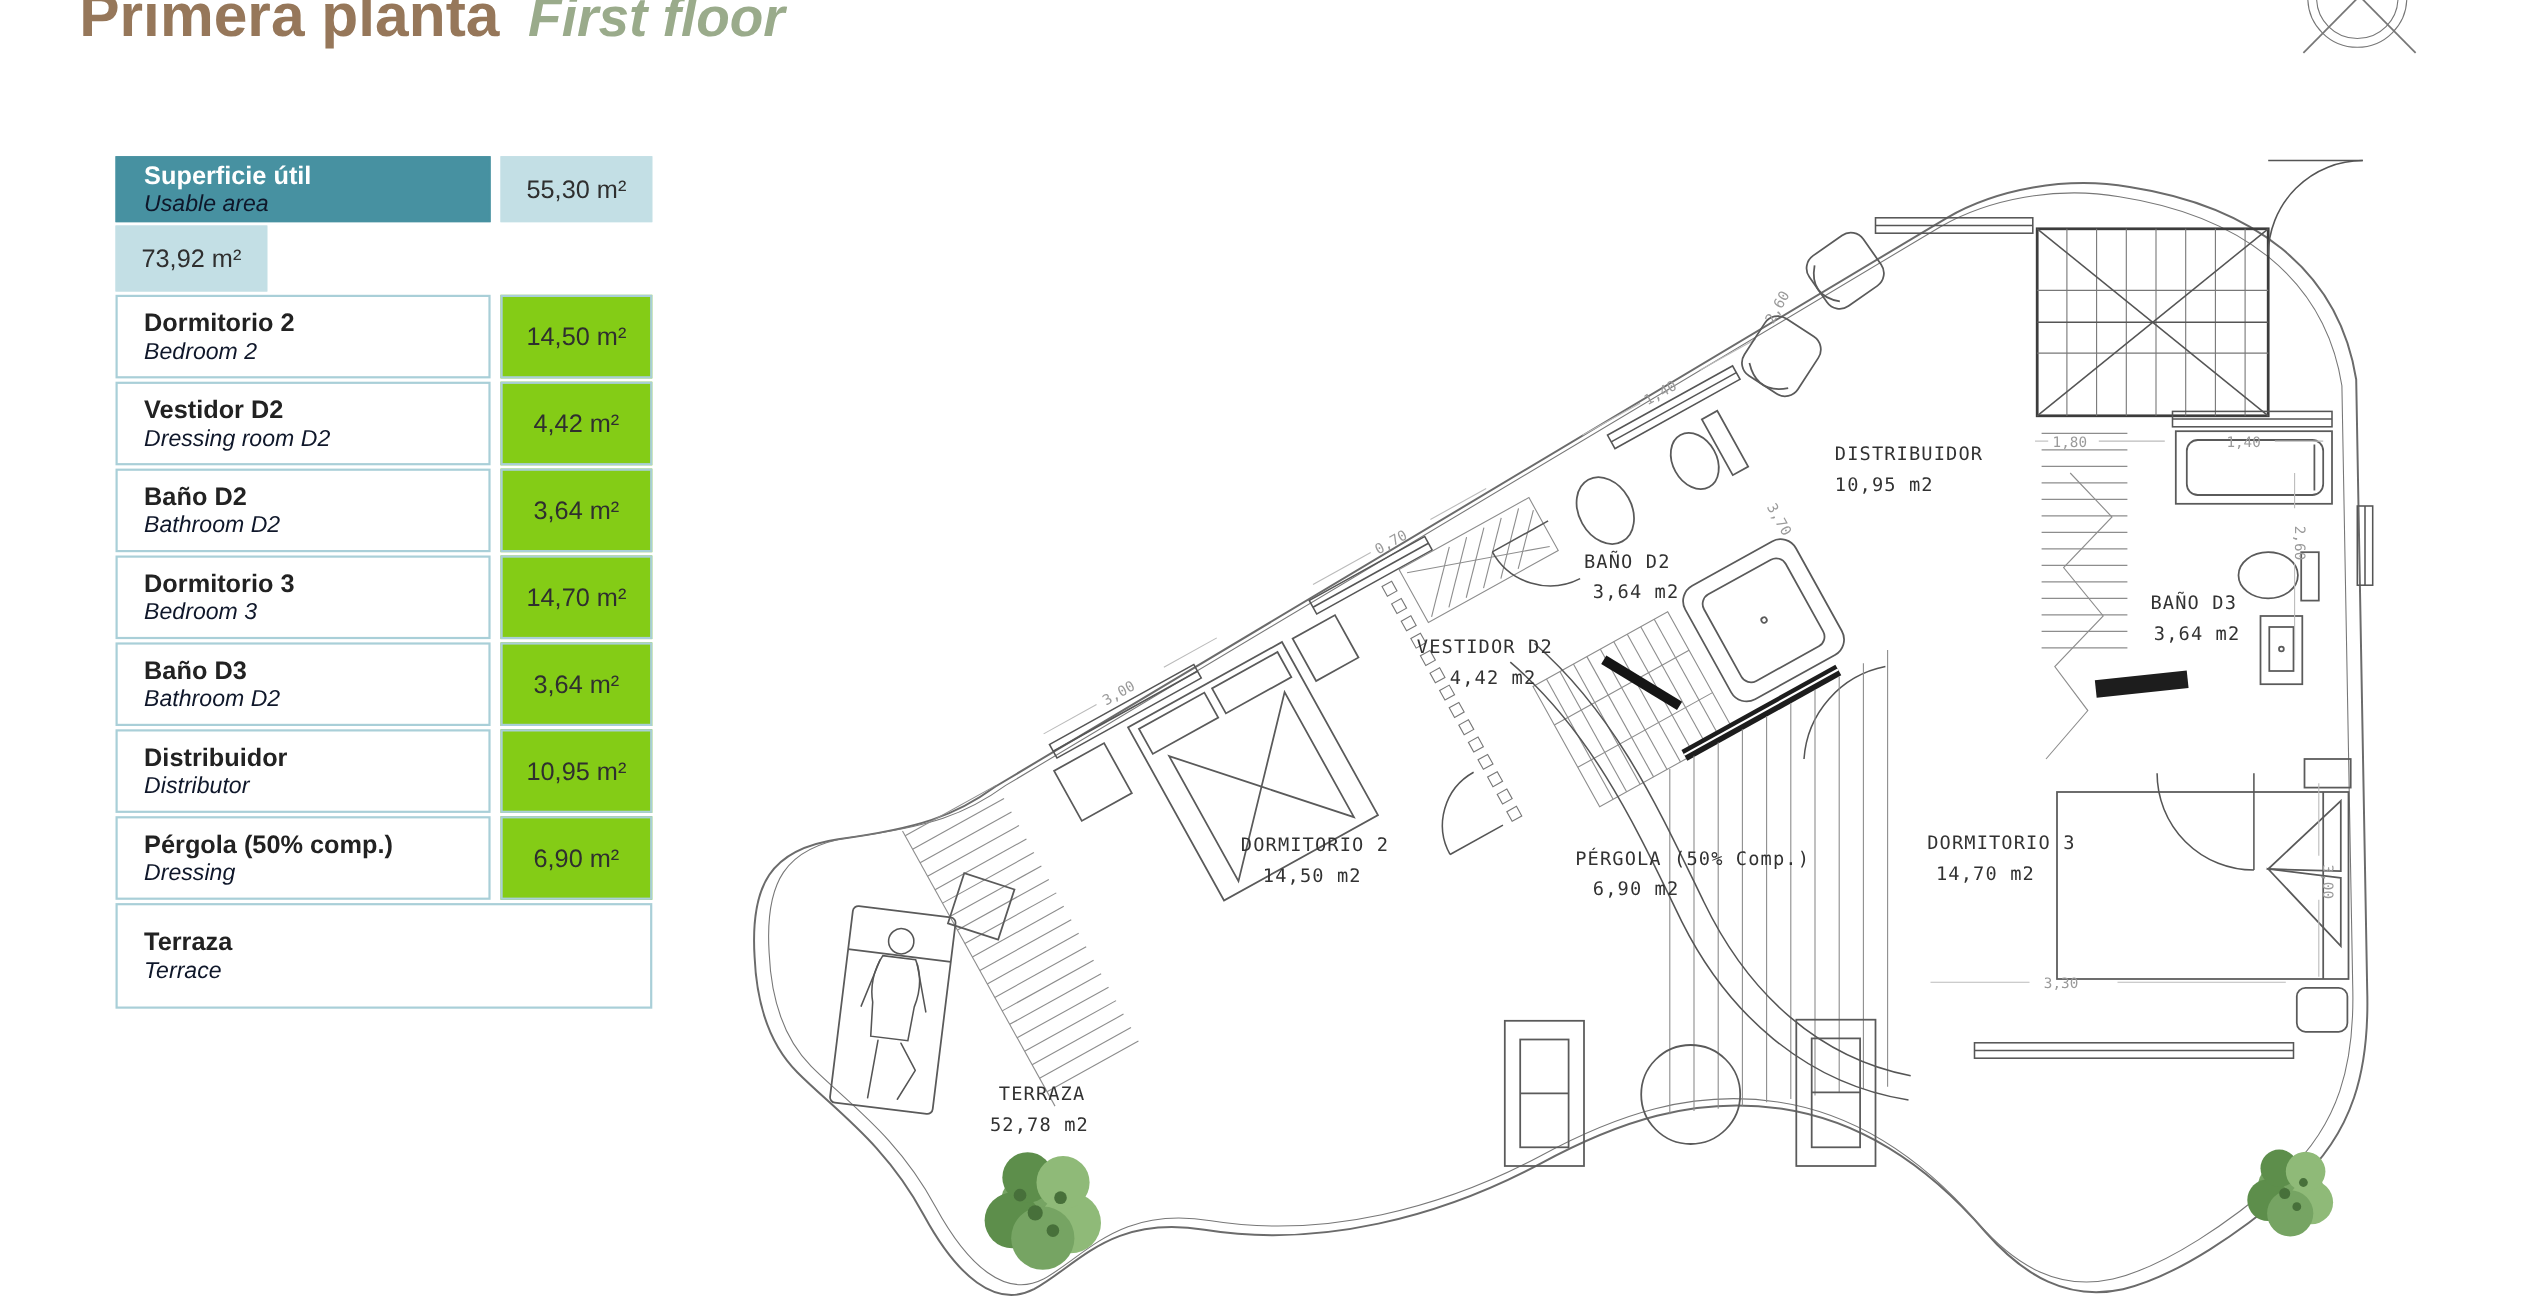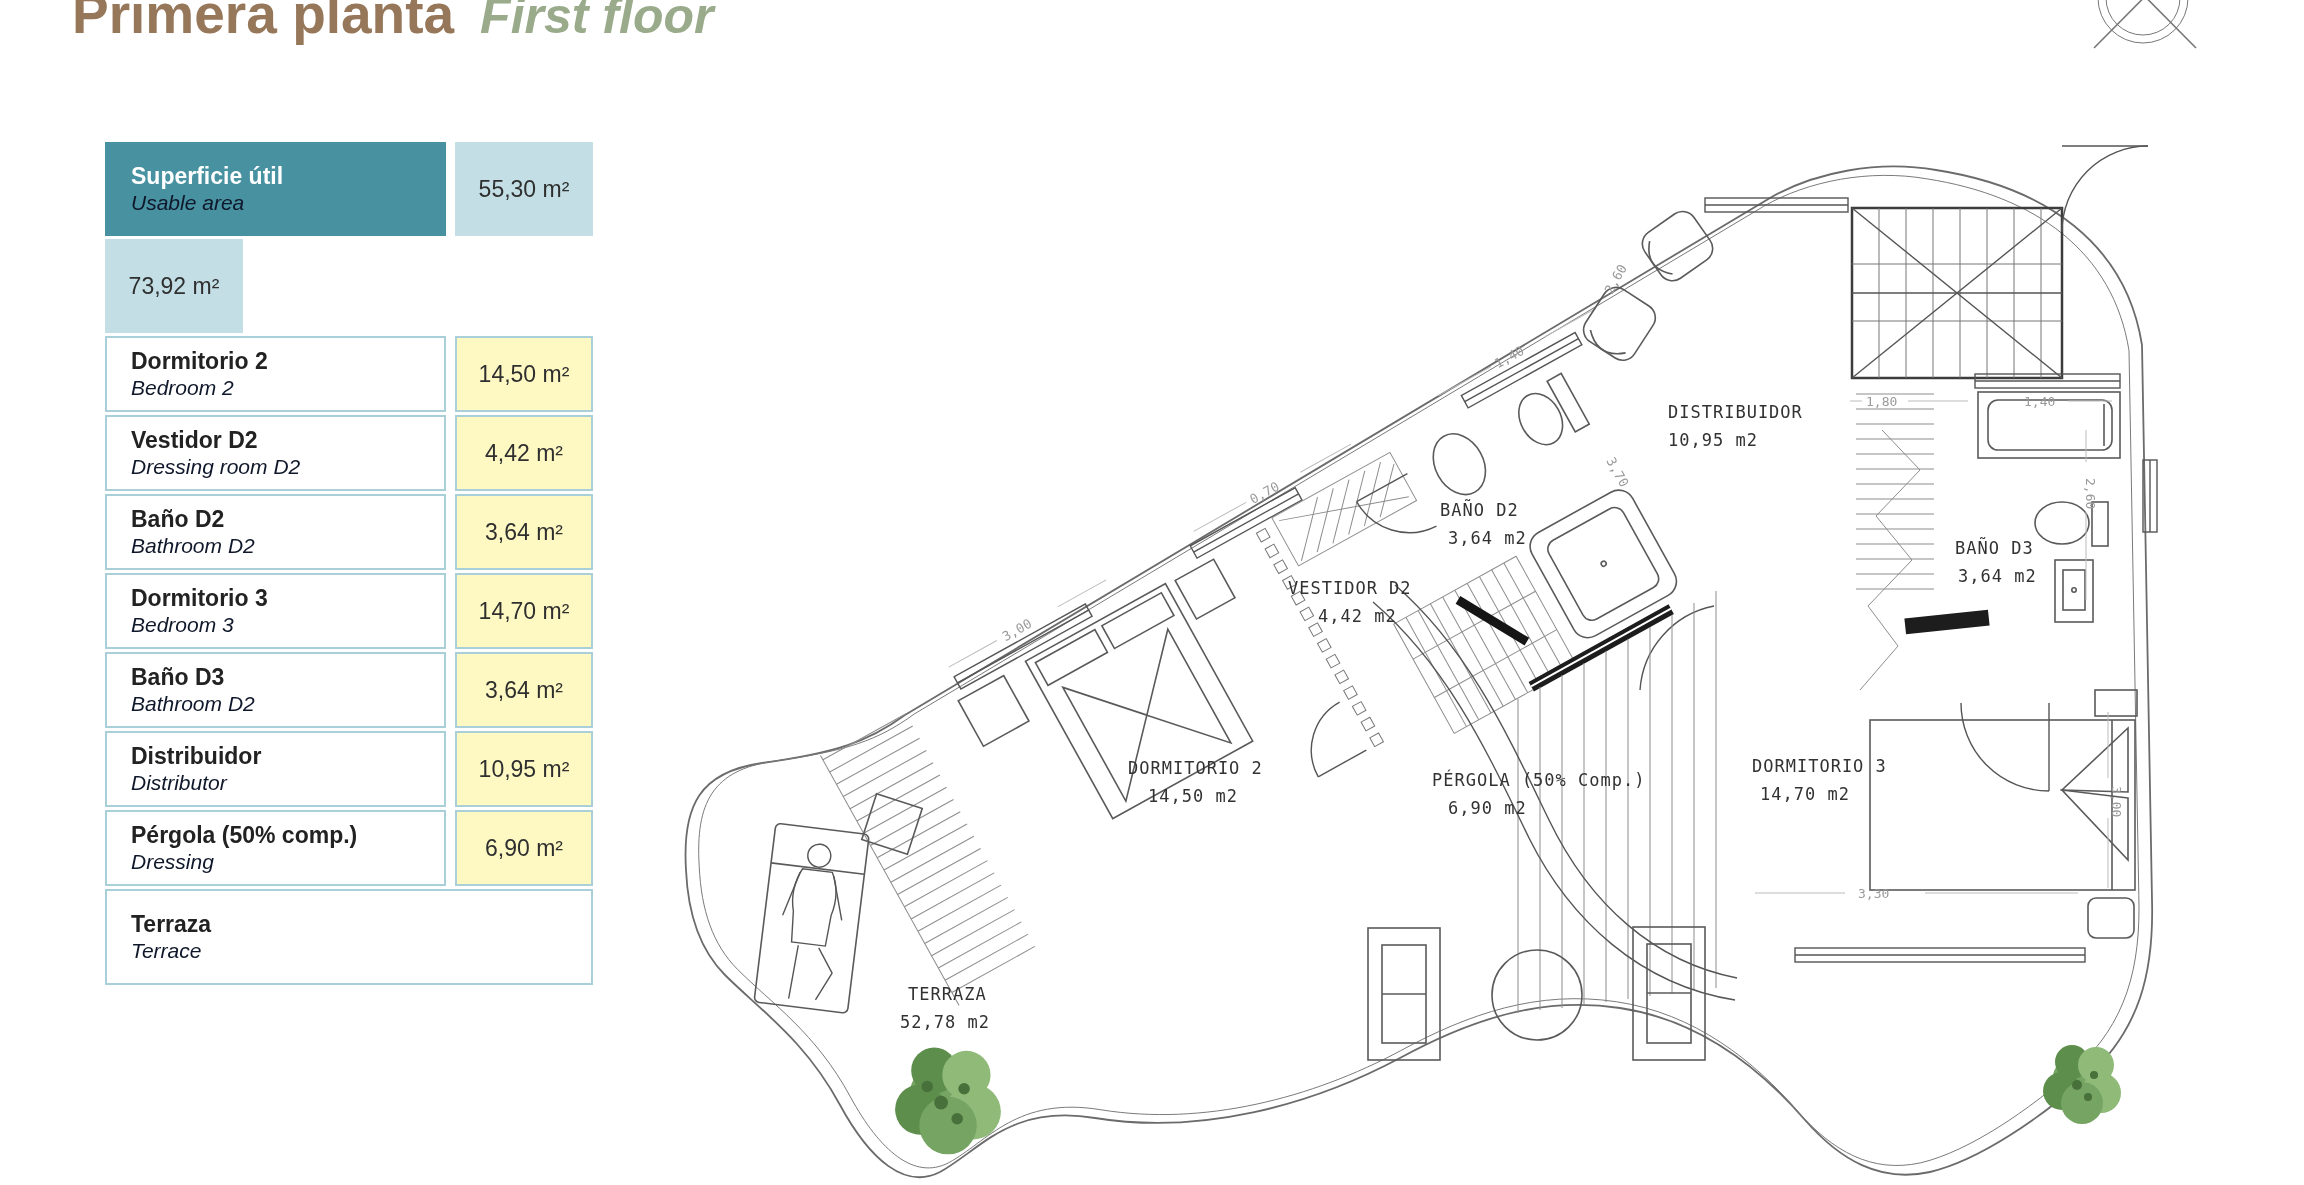--- a/index.html
+++ b/index.html
@@ -7,26 +7,26 @@
     width:2304px;height:1185px;position:relative;overflow:hidden;
     background:#ffffff;font-family:"Liberation Sans", sans-serif;
   }
   
   .title{position:absolute;left:72px;top:-18px;white-space:nowrap;}
   .title .es{font-size:55px;font-weight:bold;color:#96775a;letter-spacing:0;}
   .title .en{font-size:50px;font-weight:600;font-style:italic;color:#9aab8b;margin-left:26px;}
   
   .tbl{position:absolute;left:105px;top:142px;width:488px;display:flex;flex-direction:column;gap:3px;}
   .trow{display:flex;gap:9px;height:76px;}
-  .trow.hdr{height:94px;}
+  .trow.hdr{height:60px;}
   .trow.tall{height:96px;}
   .lab{flex:1;display:flex;flex-direction:column;justify-content:center;padding-left:24px;
        background:#fff;border:2px solid #a9cfd8;}
   .val{width:134px;display:flex;align-items:center;justify-content:center;
-       border:2px solid #a9cfd8;background:#fef9c3;font-size:23px;color:#2f2f2f;}
+       border:2px solid #a9cfd8;background:#84cc16;font-size:23px;color:#2f2f2f;}
   .trow.hdr .lab{background:#4791a1;border-color:#4791a1;}
   .trow.hdr .val{background:#c3dfe5;border-color:#c3dfe5;}
   .lab .es{font-weight:bold;font-size:23px;color:#222;line-height:1.15;}
   .lab .en{font-style:italic;font-size:21px;color:#0f172a;line-height:1.2;}
   .trow.hdr .es{color:#ffffff;}
   .trow.hdr .en{color:#0f172a;}
   
   svg{position:absolute;left:0;top:0;}
   svg path,svg rect,svg line,svg circle,svg ellipse,svg polyline,svg polygon{fill:none;}
   .thin{stroke:#555;stroke-width:1.4;}

